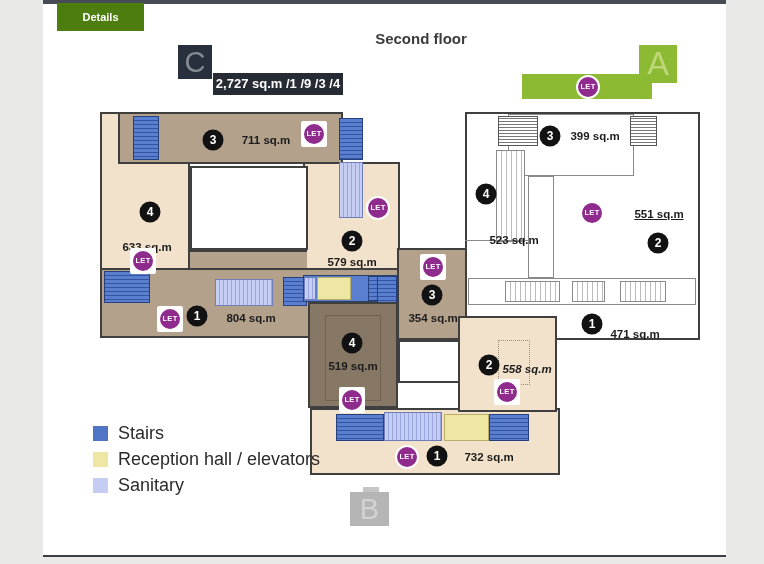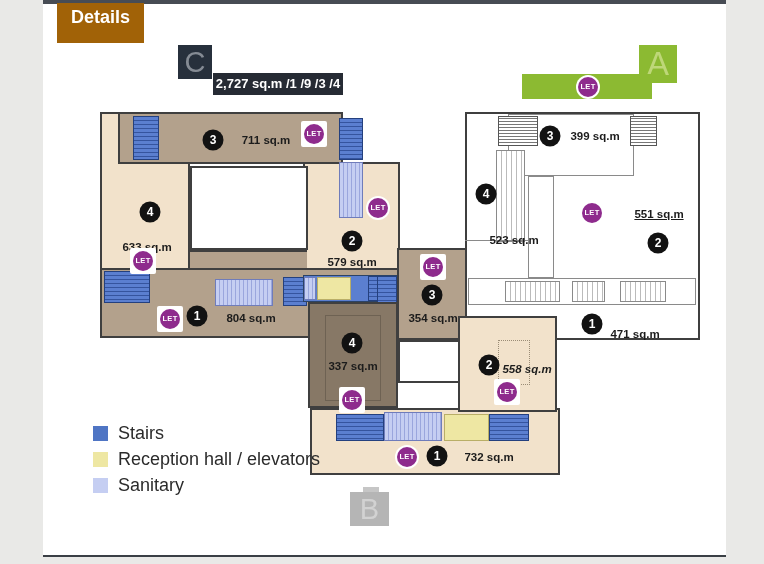--- a/index.html
+++ b/index.html
@@ -2,22 +2,22 @@
 <html><head>
 <meta charset="utf-8">
 <style>
   html,body{margin:0;padding:0;width:764px;height:564px;overflow:hidden;
     background:#e9e9e7;font-family:"Liberation Sans",sans-serif;}
   #stage{position:relative;width:764px;height:564px;}
   .abs{position:absolute;box-sizing:border-box;}
   .content{left:43px;top:0;width:683px;height:555px;background:#fff;}
   .topbar{left:43px;top:0;width:683px;height:4px;background:#474c54;}
   .botline{left:43px;top:555px;width:683px;height:2px;background:#3a3f45;}
-  .details{left:57px;top:3px;width:87px;height:40px;background:#a16207;color:#fff;
-    font-size:18px;font-weight:700;text-align:center;line-height:28px;}
+  .details{left:57px;top:3px;width:87px;height:28px;background:#4d7c0f;color:#fff;
+    font-size:11px;font-weight:700;text-align:center;line-height:28px;}
   .title{left:330px;top:30px;width:182px;text-align:center;font-size:15px;
     font-weight:600;color:#3c3c3c;}
   
   .sqC{left:178px;top:45px;width:34px;height:34px;background:#27303c;color:#858b94;
     font-size:29px;font-weight:300;text-align:center;line-height:34px;}
   .bdgC{left:213px;top:73px;width:130px;height:22px;background:#262b34;color:#fff;
     font-size:13px;font-weight:700;text-align:center;line-height:22px;}
   .sqA{left:639px;top:45px;width:38px;height:38px;background:#8cba32;color:#bed778;
     font-size:33px;font-weight:300;text-align:center;line-height:38px;}
   .barA{left:522px;top:74px;width:130px;height:25px;background:#8cba32;}
@@ -61,20 +61,21 @@
   .lgtxt{font-size:18px;color:#2b2b2b;}
   .line{background:#8a8a8a;}
 </style>
 </head>
 <body>
 
 <div id="stage">
   <div class="abs content"></div>
   <div class="abs topbar"></div>
   <div class="abs details">Details</div>
+  <div class="abs title">Second floor</div>
 
   <div class="abs b2 white" style="left:465px;top:112px;width:235px;height:228px;"></div>
   <div class="abs b1" style="left:508px;top:114px;width:126px;height:62px;"></div>
   <div class="abs hatch" style="left:498px;top:116px;width:40px;height:30px;"></div>
   <div class="abs hatch" style="left:630px;top:116px;width:27px;height:30px;"></div>
   <div class="abs hatchL" style="left:496px;top:150px;width:29px;height:92px;"></div>
   <div class="abs b1" style="left:528px;top:176px;width:26px;height:102px;"></div>
   <div class="abs b1" style="left:468px;top:278px;width:228px;height:27px;"></div>
   <div class="abs hatchL" style="left:505px;top:281px;width:55px;height:21px;"></div>
   <div class="abs hatchL" style="left:572px;top:281px;width:33px;height:21px;"></div>
@@ -129,21 +130,21 @@
     </div>
   <div class="abs circ" style="left:197px;top:316px;">1</div>
   <div class="abs alab" style="left:251px;top:318px;">804 sq.m</div>
 
   <div class="abs letbox" style="left:433px;top:267px;">
       <span class="letcirc">LET</span>
     </div>
   <div class="abs circ" style="left:432px;top:295px;">3</div>
   <div class="abs alab" style="left:433px;top:318px;">354 sq.m</div>
   <div class="abs circ" style="left:352px;top:343px;">4</div>
-  <div class="abs alab" style="left:353px;top:366px;">337 sq.m</div>
+  <div class="abs alab" style="left:353px;top:366px;">519 sq.m</div>
   <div class="abs letbox" style="left:352px;top:400px;">
       <span class="letcirc">LET</span>
     </div>
   <div class="abs circ" style="left:489px;top:365px;">2</div>
   <div class="abs alab" style="left:527px;top:369px;font-style:italic;">558 sq.m</div>
   <div class="abs letbox" style="left:507px;top:392px;">
       <span class="letcirc">LET</span>
     </div>
   <div class="abs letcirc letfloat" style="left:407px;top:457px;">LET</div>
   <div class="abs circ" style="left:437px;top:456px;">1</div>

